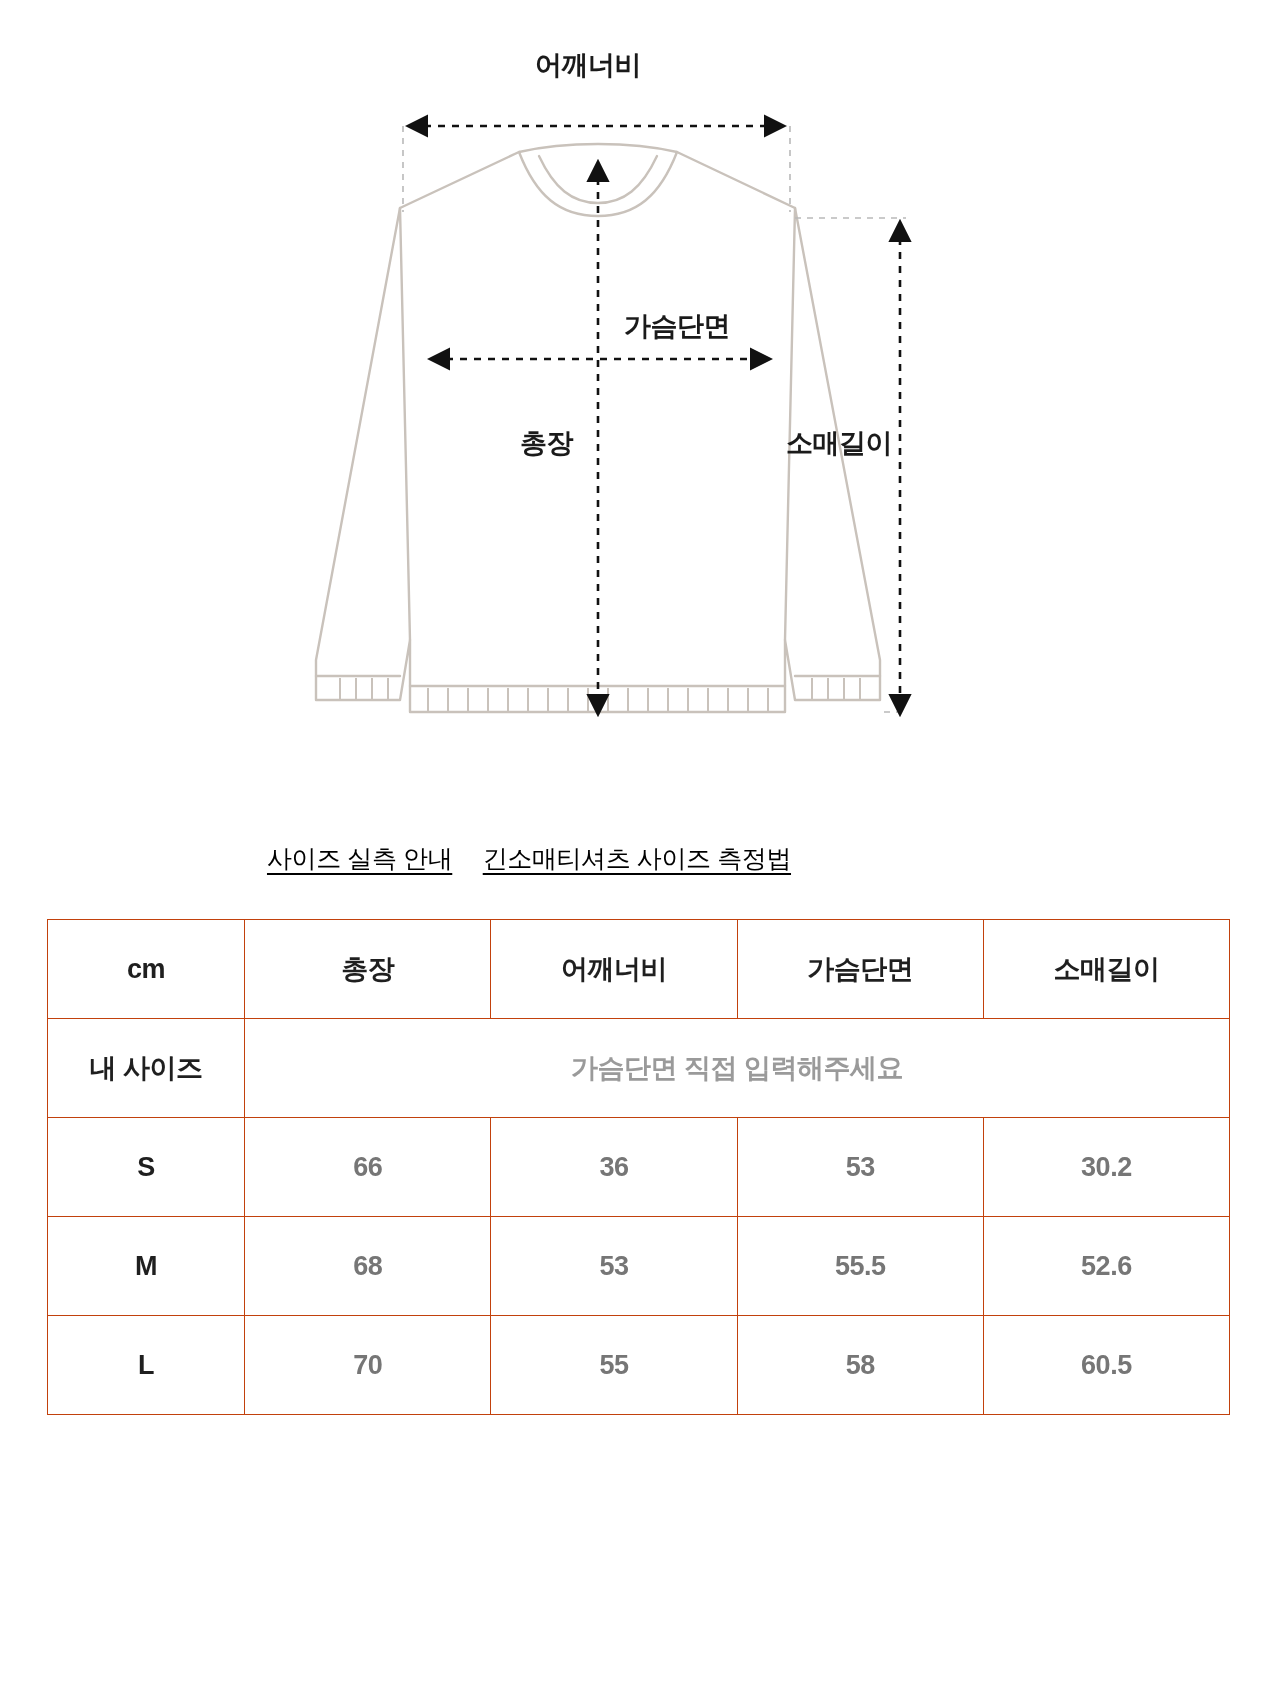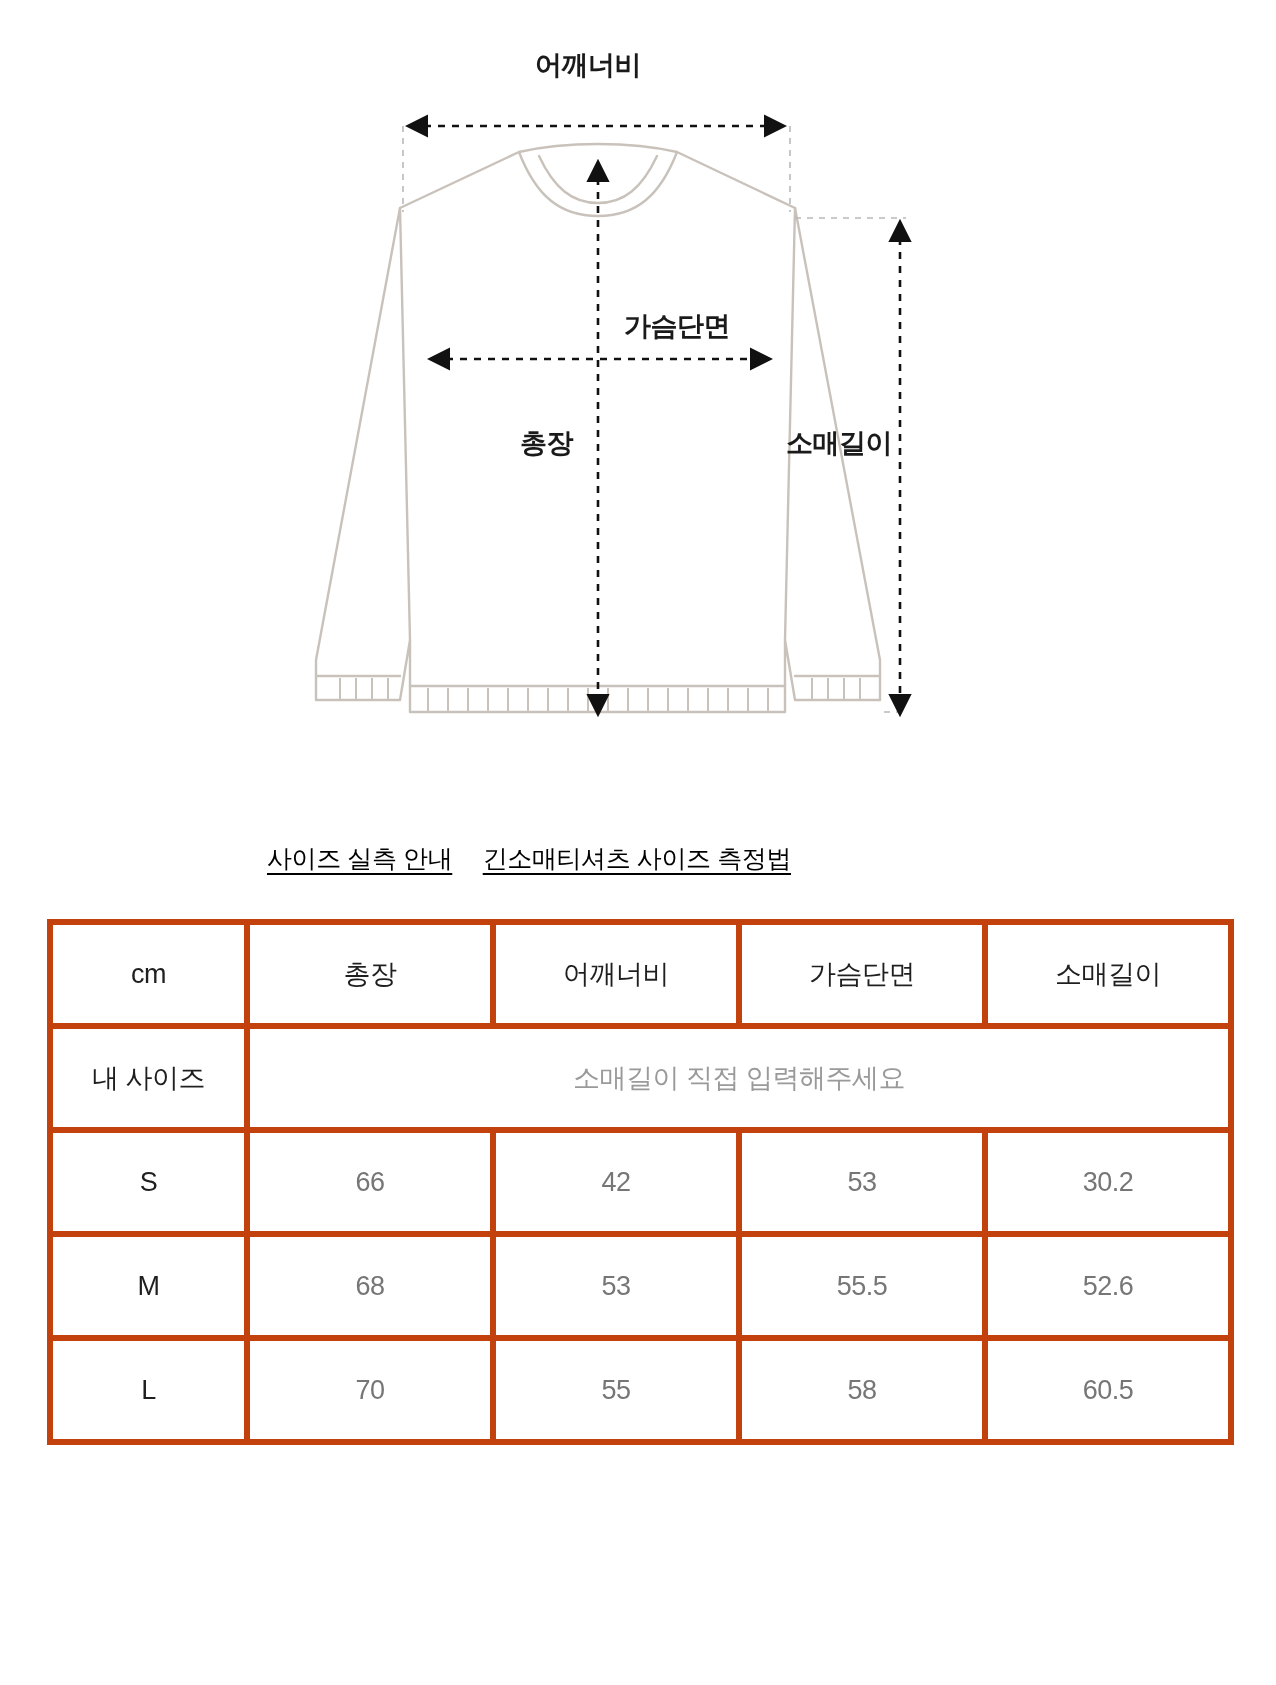--- a/index.html
+++ b/index.html
@@ -62,25 +62,25 @@
   .table-wrap {
     padding: 0 47px 0 47px;
   }
   table.size-table {
     width: 1183px;
     border-collapse: collapse;
     table-layout: fixed;
   }
   table.size-table th,
   table.size-table td {
-    border: 6px solid #c2410c;
+    border: 1px solid #c2410c;
     height: 96px;
     text-align: center;
     vertical-align: middle;
-    font-weight: normal;
+    font-weight: bold;
     font-size: 27px;
     color: #767676;
     letter-spacing: -0.5px;
   }
   table.size-table thead th {
     color: #1f1f1f;
   }
   table.size-table thead th.col-unit {
     color: #1f1f1f;
   }
@@ -228,27 +228,27 @@
           <th class="col-unit">cm</th>
           <th>총장</th>
           <th>어깨너비</th>
           <th>가슴단면</th>
           <th>소매길이</th>
         </tr>
       </thead>
       <tbody>
         <tr class="mysize-row">
           <th class="row-head">내 사이즈</th>
-          <td class="mysize-cell" colspan="4">소매길이 직접 입력해주세요</td>
+          <td class="mysize-cell" colspan="4">가슴단면 직접 입력해주세요</td>
         </tr>
 
         <tr>
           <th class="row-head">S</th>
           <td>66</td>
-          <td>42</td>
+          <td>36</td>
           <td>53</td>
           <td>30.2</td>
         </tr>
 
         <tr>
           <th class="row-head">M</th>
           <td>68</td>
           <td>53</td>
           <td>55.5</td>
           <td>52.6</td>

